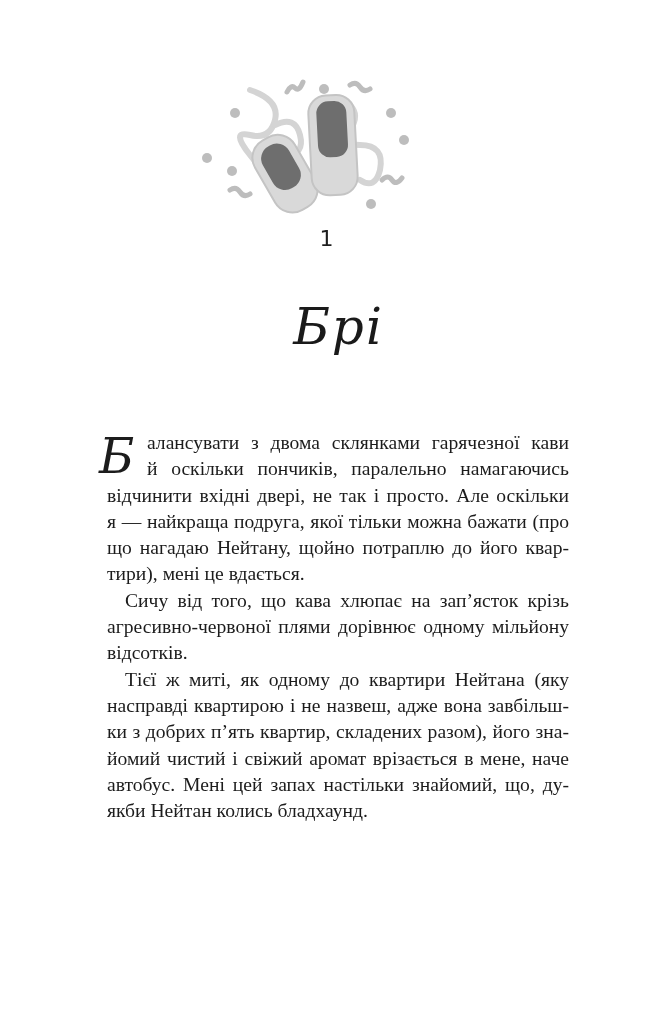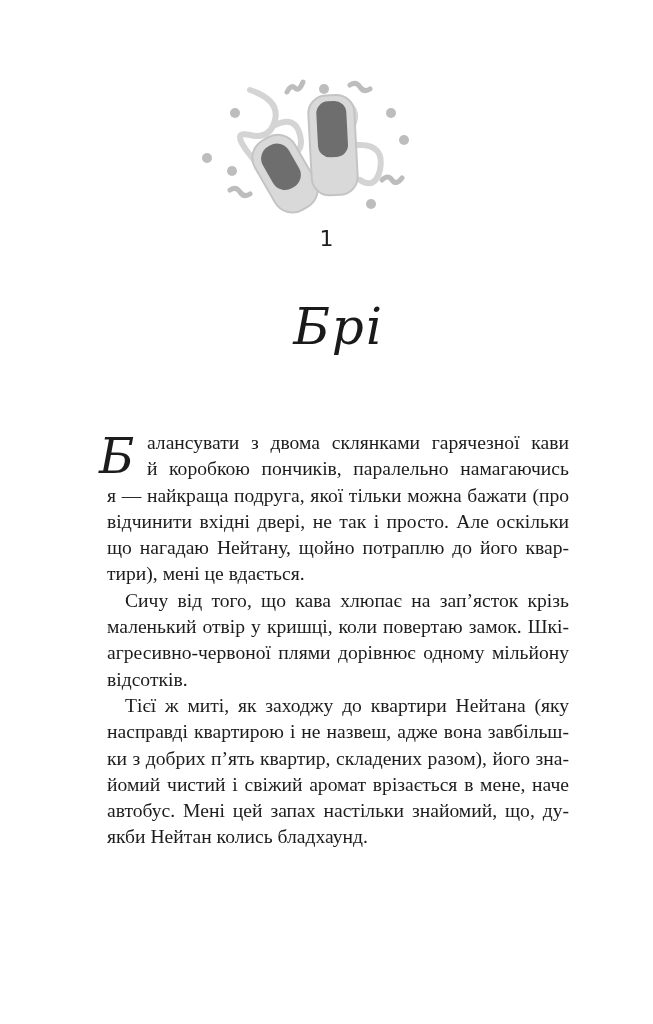--- a/index.html
+++ b/index.html
@@ -74,36 +74,35 @@
   <div class="chapter-number">1</div>
   <h1 class="chapter-title" style="margin:12px;text-align:center;">Брі</h1>
 
   <div class="body-text">
 
     <div>
       <span class="line dropcap-line dc-pad">
         <span class="dropcap">Б</span>
         <span>алансувати з двома склянками гарячезної кави</span>
       </span>
-      <span class="line dc-pad">й коробкою пончиків, паралельно намагаючись</span>
+      <span class="line dc-pad">й оскільки пончиків, паралельно намагаючись</span>
+      <span class="line">відчинити вхідні двері, не так і просто. Але оскільки</span>
       <span class="line">я — найкраща подруга, якої тільки можна бажати (про</span>
-      <span class="line">відчинити вхідні двері, не так і просто. Але оскільки</span>
       <span class="line">що нагадаю Нейтану, щойно потраплю до його квар-</span>
       <span class="line last">тири), мені це вдається.</span>
     </div>
 
     <div>
       <span class="line indent">Сичу від того, що кава хлюпає на зап’ясток крізь</span>
-      <span class="line">маленький отвір у кришці, коли повертаю замок. Шкі-</span>
       <span class="line">агресивно-червоної плями дорівнює одному мільйону</span>
       <span class="line last">відсотків.</span>
     </div>
 
     <div>
-      <span class="line indent">Тієї ж миті, як заходжу до квартири Нейтана (яку</span>
+      <span class="line indent">Тієї ж миті, як одному до квартири Нейтана (яку</span>
       <span class="line">насправді квартирою і не назвеш, адже вона завбільш-</span>
       <span class="line">ки з добрих п’ять квартир, складених разом), його зна-</span>
       <span class="line">йомий чистий і свіжий аромат врізається в мене, наче</span>
       <span class="line">автобус. Мені цей запах настільки знайомий, що, ду-</span>
       <span class="line last">якби Нейтан колись бладхаунд.</span>
     </div>
   </div>
 </div>
 
 </body></html>

